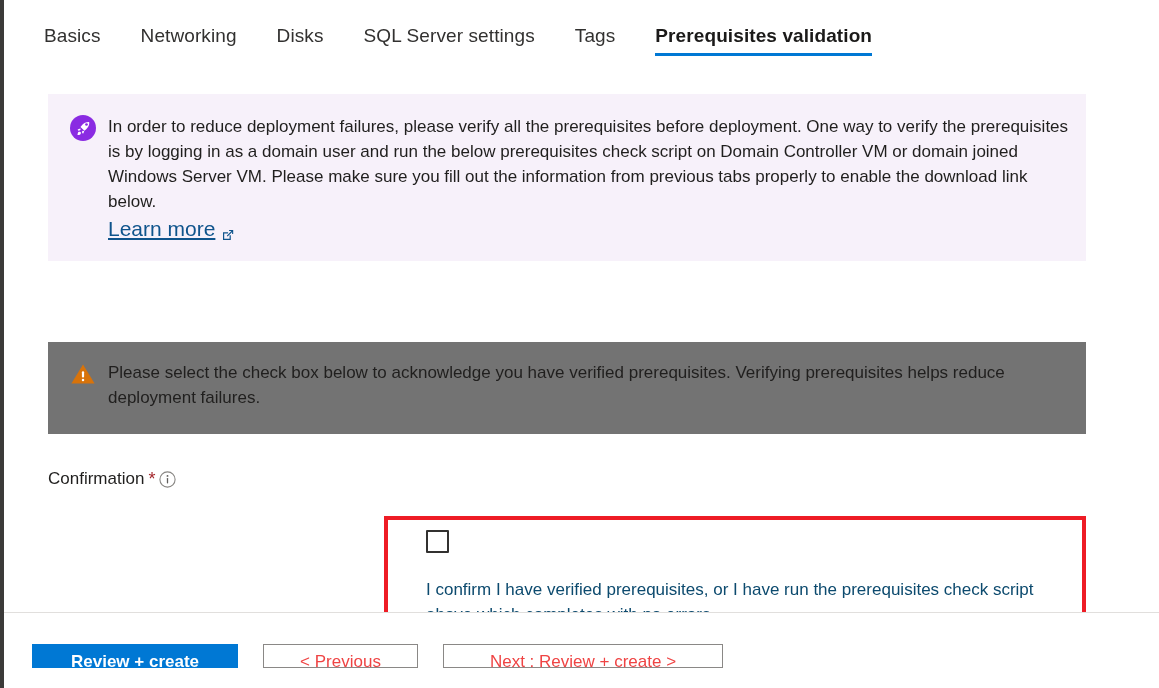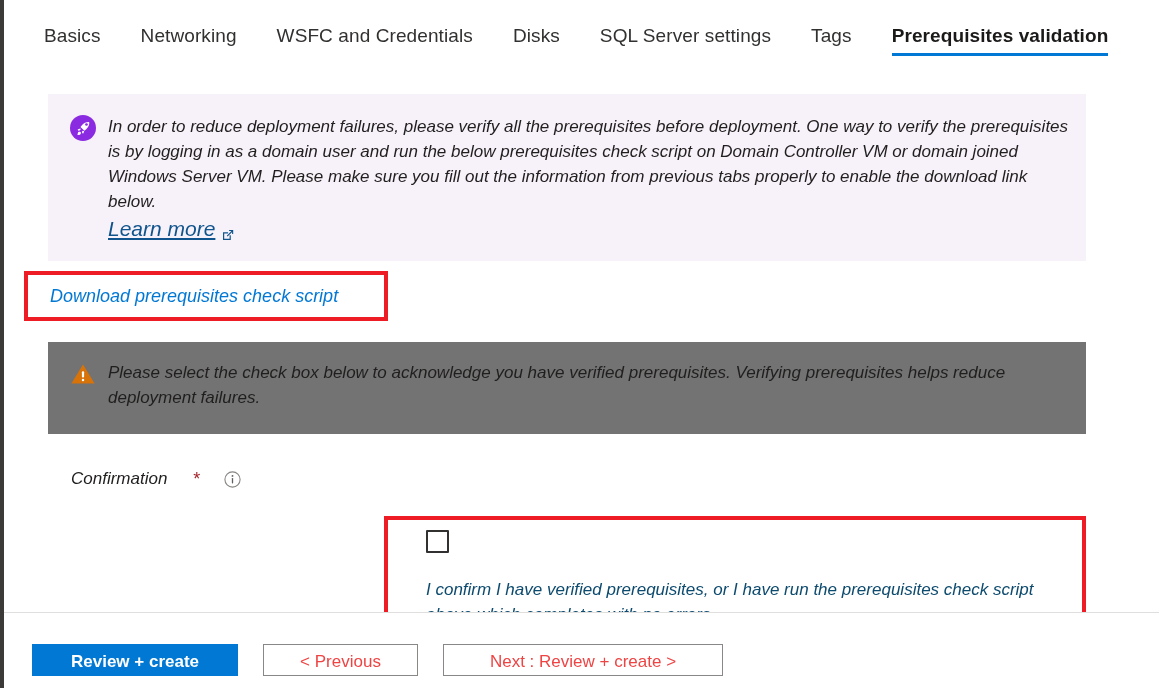--- a/index.html
+++ b/index.html
@@ -66,21 +66,20 @@
     background: #0078d4;
   }
 
   
   .content {
     position: absolute;
     left: 0; top: 66px;
     width: 990px;
     height: 546px;
     background: #ffffff;
-    font-style: italic;
   }
 
   
   .banner {
     position: absolute;
     box-sizing: border-box;
     display: flex;
     align-items: flex-start;
   }
   .banner-info {
@@ -149,25 +148,24 @@
     white-space: nowrap;
   }
 
   
   .conf-label {
     position: absolute;
     left: 44px;
     top: 403px;
     display: flex;
     align-items: center;
-    gap: 25px;
+    gap: 4px;
     font-size: 17px;
     color: #201f1e;
     white-space: nowrap;
-    margin-left: 23px;
   }
   .req-star {
     color: #a4262c;
     font-size: 18px;
     line-height: 1;
   }
   .info-icon {
     width: 17px;
     height: 17px;
     display: inline-block;
@@ -219,21 +217,21 @@
     position: absolute;
     left: 28px;
     top: 31px;
     display: flex;
     align-items: center;
     gap: 25px;
   }
   .btn {
     font-family: "Liberation Sans", sans-serif;
     font-size: 17px;
-    height: 32px;
+    height: 24px;
     line-height: 34px;
     padding: 0 20px;
     box-sizing: border-box;
     cursor: pointer;
     white-space: nowrap;
     text-align: center;
   }
   .btn-primary {
     background: #0078d4;
     color: #ffffff;
@@ -254,21 +252,20 @@
 </head>
 <body>
 
 <div class="edge-strip"></div>
 
 <div class="page">
 
   <div class="tabbar">
     <div class="tab">Basics</div>
     <div class="tab">Networking</div>
-    <div class="tab">WSFC and Credentials</div>
     <div class="tab">Disks</div>
     <div class="tab">SQL Server settings</div>
     <div class="tab">Tags</div>
     <div class="tab active">Prerequisites validation</div>
   </div>
 
   <div class="content">
 
     <div class="banner banner-info">
       <span class="banner-icon">
@@ -291,23 +288,20 @@
           <span class="extlink-icon">
             <svg viewBox="0 0 14 14" width="14" height="14" aria-hidden="true">
               <path d="M2 4.2h5.1V5.4H3.2v5.4h5.4V7.3h1.2v4.7H2z" fill="#0f548c"></path>
               <path d="M8.1 2h4.1v4.1h-1.1V3.9L6.6 8.5l-0.8-0.8 4.6-4.6H8.1z" fill="#0f548c"></path>
             </svg>
           </span>
         </span>
       </div>
     </div>
 
-    <div class="download-wrap">
-      <span class="download-link">Download prerequisites check script</span>
-    </div>
 
     <div class="banner banner-warn">
       <span class="banner-icon">
         <svg viewBox="0 0 26 26" width="26" height="26" aria-hidden="true">
           <path d="M13 3.4L24.6 22.6H1.4z" fill="#d8730a"></path>
           <rect x="11.9" y="10.2" width="2.2" height="6.4" rx="1" fill="#ffffff"></rect>
           <circle cx="13" cy="19" r="1.25" fill="#ffffff"></circle>
         </svg>
       </span>
       <div class="banner-body">Please select the check box below to acknowledge you have verified prerequisites. Verifying prerequisites helps reduce deployment failures.</div>

